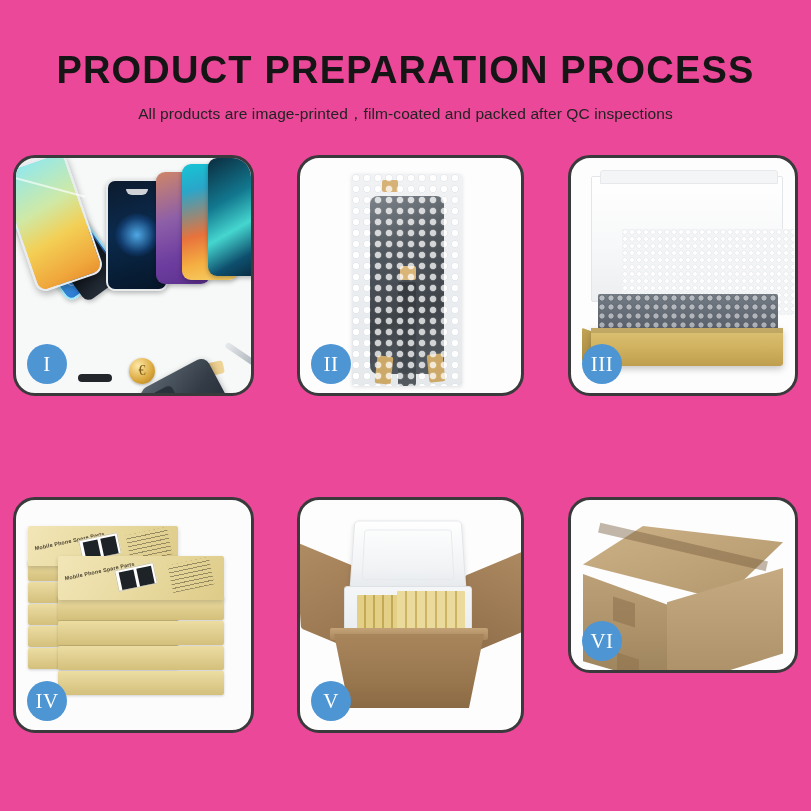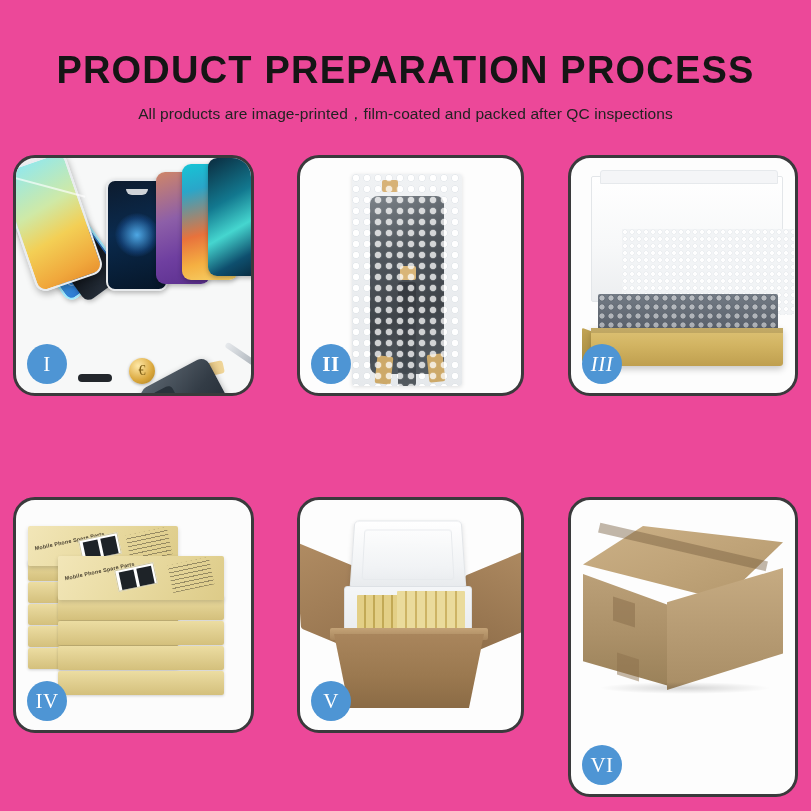--- a/index.html
+++ b/index.html
@@ -117,21 +117,21 @@
   .tweez{
     position:absolute; left:206px; top:196px; width:46px; height:6px; border-radius:3px;
     background:linear-gradient(90deg,#e7eaed,#9aa2aa); transform:rotate(34deg);
   }
   .hand{
     position:absolute; left:210px; top:236px; width:46px; height:60px; border-radius:24px 10px 20px 18px;
     background:linear-gradient(150deg,#f3d9c6,#e2bda4); transform:rotate(-8deg);
   }
 
   
-  .p2 { background: #fdfdfd; font-weight: bold; }
+  .p2 { background: #fdfdfd; }
   .bubblebag{
     position:absolute; left:52px; top:16px; width:110px; height:212px;
     background:
       radial-gradient(circle at 4px 4px, rgba(255,255,255,.95) 2.6px, rgba(205,212,218,.45) 3.4px, rgba(0,0,0,0) 4.2px) 0 0/11px 11px,
       linear-gradient(#f0f2f4,#e6e9ec);
     border-radius:3px;
     box-shadow:0 1px 4px rgba(0,0,0,.12);
   }
   .screenin{
     position:absolute; left:18px; top:22px; width:74px; height:178px;
@@ -337,21 +337,21 @@
           <div class="tape1"></div>
           <div class="tape2"></div>
           <div class="tape3"></div>
           <div class="tape4"></div>
           <div class="bubbleover"></div>
         </div>
       </div>
       <div class="badge">II</div>
     </div>
 
-    <div class="panel p3" style="left:568px; top:155px; width:230px; height:241px;font-style:italic;">
+    <div class="panel p3" style="left:568px; top:155px; width:230px; height:241px;">
       <div class="stage">
         <div class="lid3">
           <div class="foam3"></div>
         </div>
         <div class="bub3"></div>
         <div class="tray3side"></div>
         <div class="tray3"></div>
       </div>
       <div class="badge">III</div>
     </div>
@@ -399,21 +399,21 @@
         <div class="foambox">
           <div class="goldrows"></div>
           <div class="goldrows2"></div>
         </div>
         <div class="crim"></div>
         <div class="cfront"></div>
       </div>
       <div class="badge">V</div>
     </div>
 
-    <div class="panel p6" style="left:568px; top:497px; width:230px; height:300px;">
+    <div class="panel p6" style="left:568px; top:497px; width:230px; height:176px;">
       <div class="stage">
         <div class="boxtop"></div>
         <div class="boxseam"></div>
         <div class="boxleft"></div>
         <div class="boxright"></div>
         <div class="tapeA"></div>
         <div class="tapeB"></div>
         <div class="shadow6"></div>
       </div>
       <div class="badge">VI</div>

